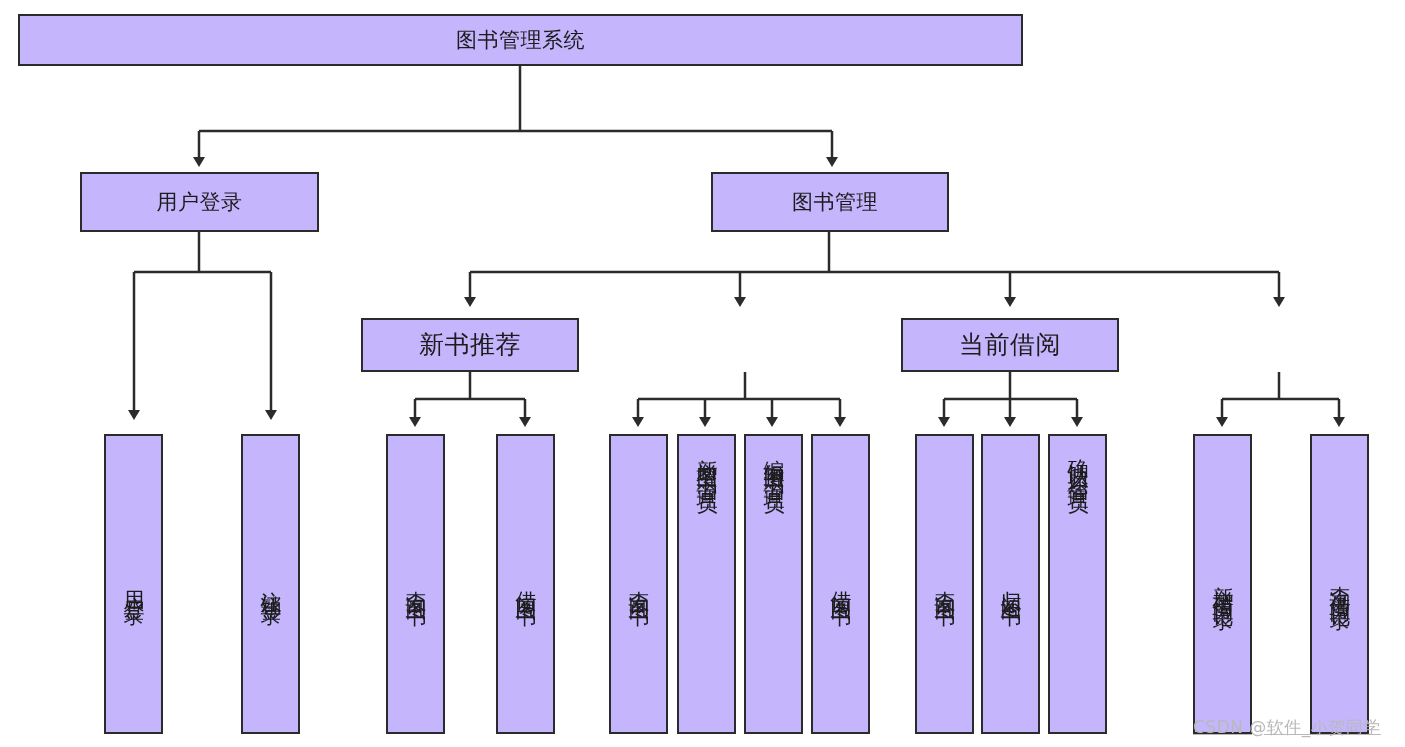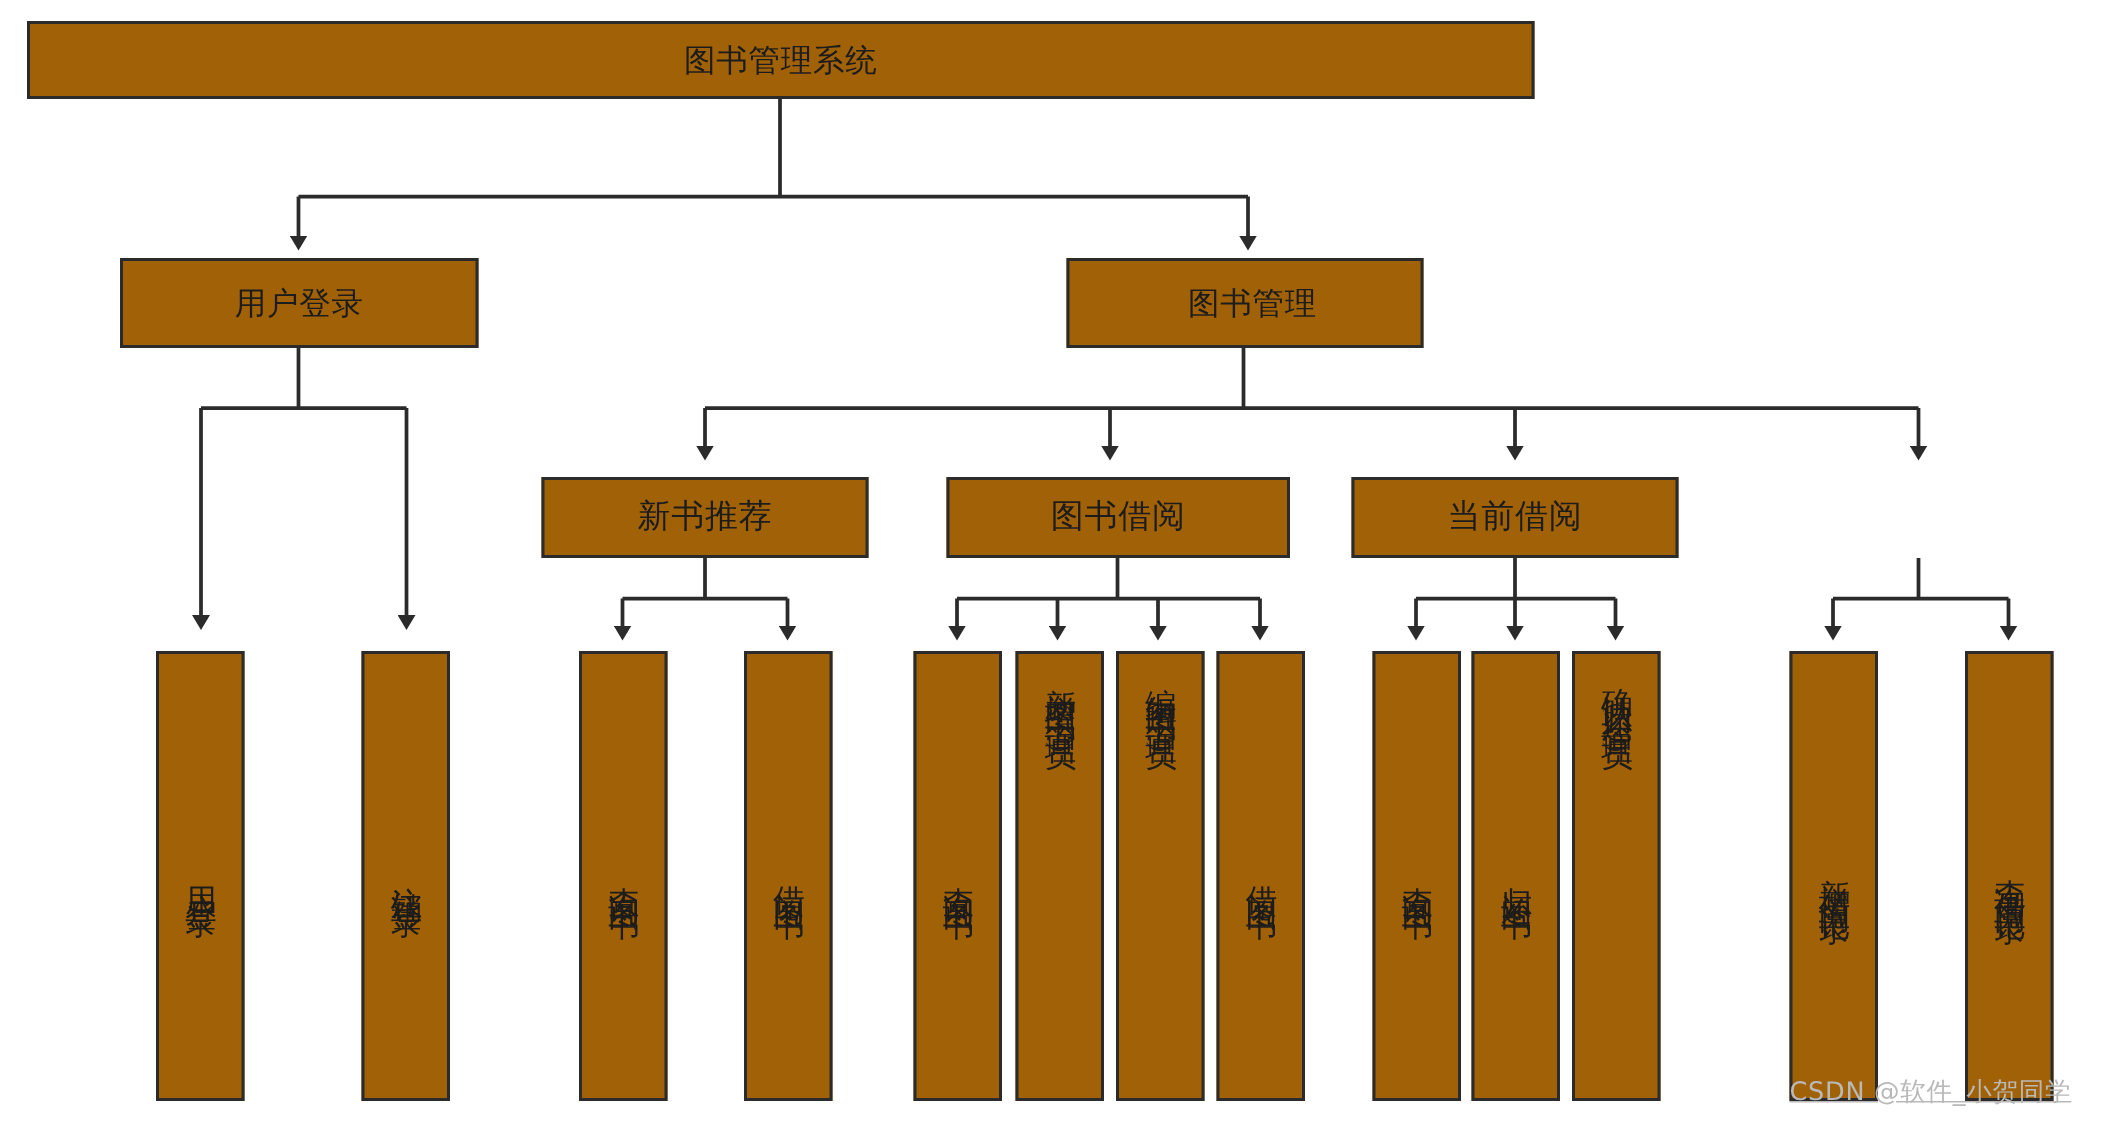--- a/index.html
+++ b/index.html
@@ -23,37 +23,37 @@
     position: absolute;
     left: 0;
     top: 0;
     width: 1405px;
     height: 747px;
     pointer-events: none;
   }
   .node {
     position: absolute;
     box-sizing: border-box;
-    background: #a16207;
+    background: #c4b5fd;
     border: 2.5px solid #2b2b2b;
     display: flex;
     align-items: center;
     justify-content: center;
     z-index: 2;
   }
   .node .label {
     font-size: 21px;
     line-height: 1.18;
     letter-spacing: 0.5px;
     color: #1c1c1c;
     white-space: nowrap;
   }
   .node.root .label { font-size: 21px; }
   .node.lvl2 .label { font-size: 21px; }
-  .node.lvl3 .label { font-size: 22px; }
+  .node.lvl3 .label { font-size: 25px; }
 
   
   .node.leaf {
     align-items: flex-start;
     justify-content: center;
     padding-top: 6px;
   }
   .node.leaf .label {
     writing-mode: vertical-rl;
     text-orientation: upright;
@@ -141,23 +141,20 @@
   </div>
 
   <div class="node lvl2" style="left:711px; top:172px; width:238px; height:60px;padding-left:10px;">
     <span class="label">图书管理</span>
   </div>
 
   <div class="node lvl3" style="left:361px; top:318px; width:218px; height:54px;">
     <span class="label">新书推荐</span>
   </div>
 
-  <div class="node lvl3" style="left:631px; top:318px; width:229px; height:54px;">
-    <span class="label">图书借阅</span>
-  </div>
 
   <div class="node lvl3" style="left:901px; top:318px; width:218px; height:54px;">
     <span class="label">当前借阅</span>
   </div>
 
 
   <div class="node leaf center" style="left:104px; top:434px; width:59px; height:300px;">
     <span class="label">用户登录</span>
   </div>
 

